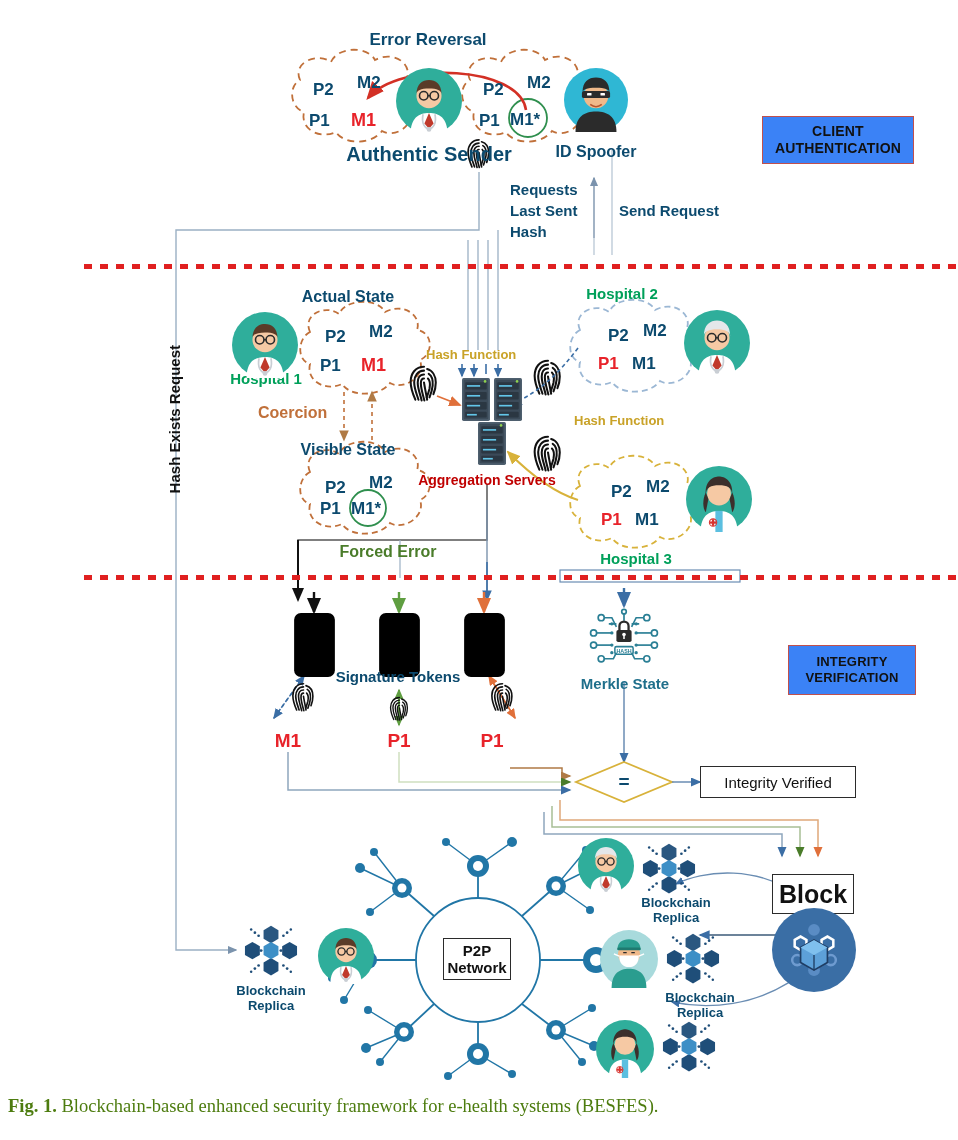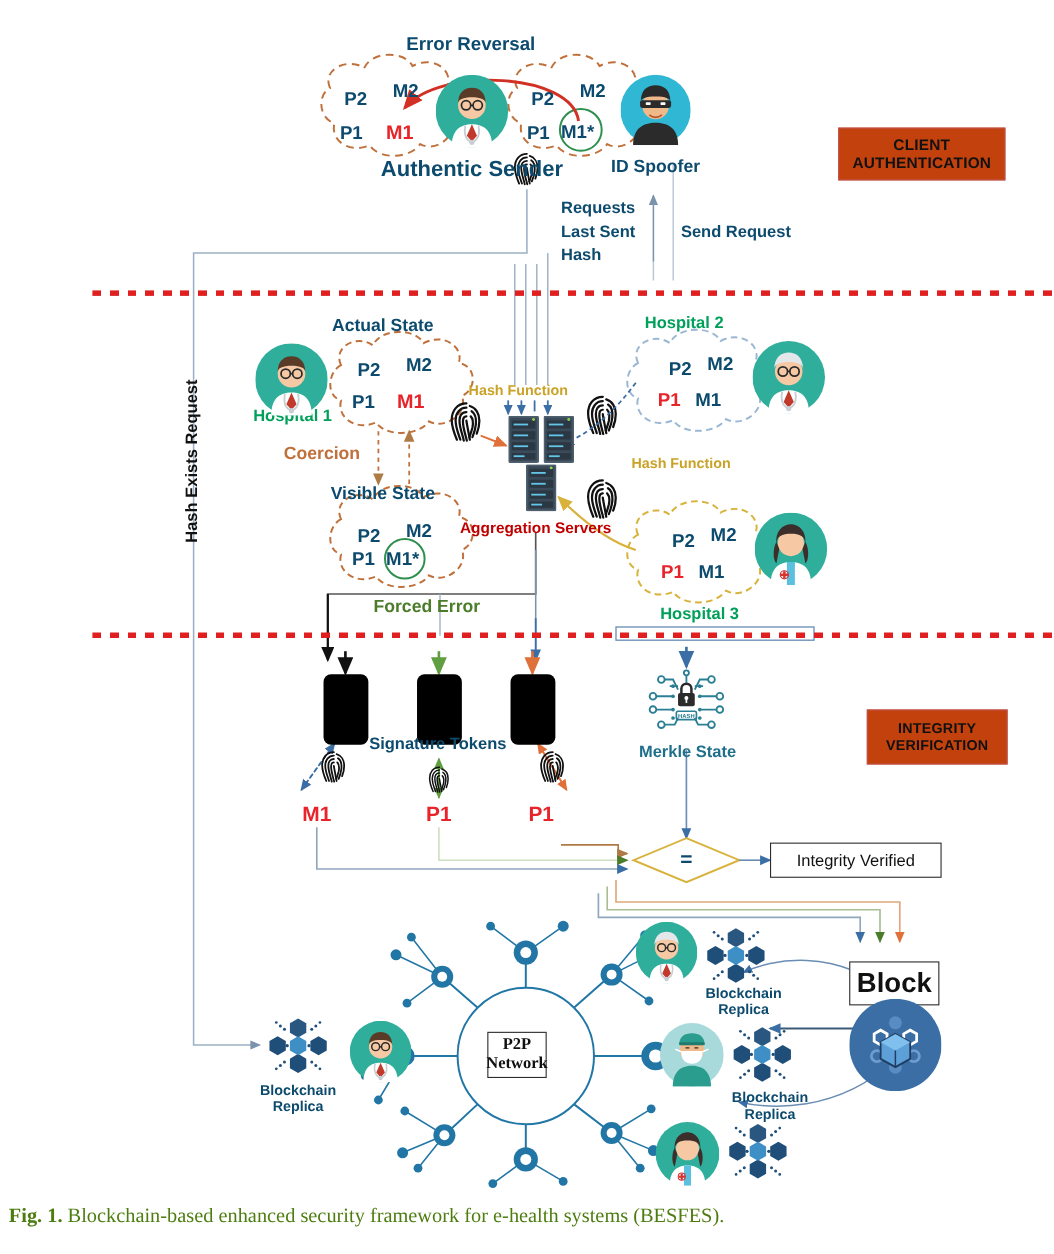--- a/index.html
+++ b/index.html
@@ -26,21 +26,21 @@
     white-space: nowrap;
     line-height: 1.12;
   }
   .lbl.ctr { transform: translateX(-50%); text-align: center; }
   .lbl.wrap { white-space: normal; }
 
   
   .section-box {
     position: absolute;
     border: 1.4px solid #c0504d;
-    background: #c2410c;
+    background: #3b82f6;
     text-align: center;
     font-weight: bold;
     font-size: 14px;
     color: #111;
     letter-spacing: .2px;
     display: flex;
     align-items: center;
     justify-content: center;
     line-height: 1.25;
   }
@@ -632,21 +632,21 @@
   <div class="lbl ctr" style="left:624px; top:771px; font-size:19px;">=</div>
 
   <div class="plainbox" style="left:700px; top:766px; width:156px; height:32px; font-size:15px; font-weight:normal;">
     <span>Integrity Verified</span>
   </div>
 
   <div class="plainbox" style="left:772px; top:874px; width:82px; height:40px; font-size:25px; font-weight:bold;">
     <span>Block</span>
   </div>
 
-  <div class="plainbox" style="left:443px; top:938px; width:54px; height:42px; flex-direction:column; font-family:Liberation Serif, serif; font-size:15px; font-weight:bold; border-width:1.4px;">
+  <div class="plainbox" style="left:443px; top:938px; width:68px; height:42px; flex-direction:column; font-family:Liberation Sans, sans-serif; font-size:15px; font-weight:bold; border-width:1.4px;">
     <span>P2P</span>
     <span>Network</span>
   </div>
 
   <svg class="abs" style="left:240px; top:922px;" width="62" height="56" viewBox="0 0 100 90">
       <use href="#chain" width="100" height="90"></use>
     </svg>
   <svg class="abs" style="left:318px; top:928px;" width="56" height="56" viewBox="0 0 100 100">
       <use href="#doc" width="100" height="100" class="av-teal"></use>
     </svg>

